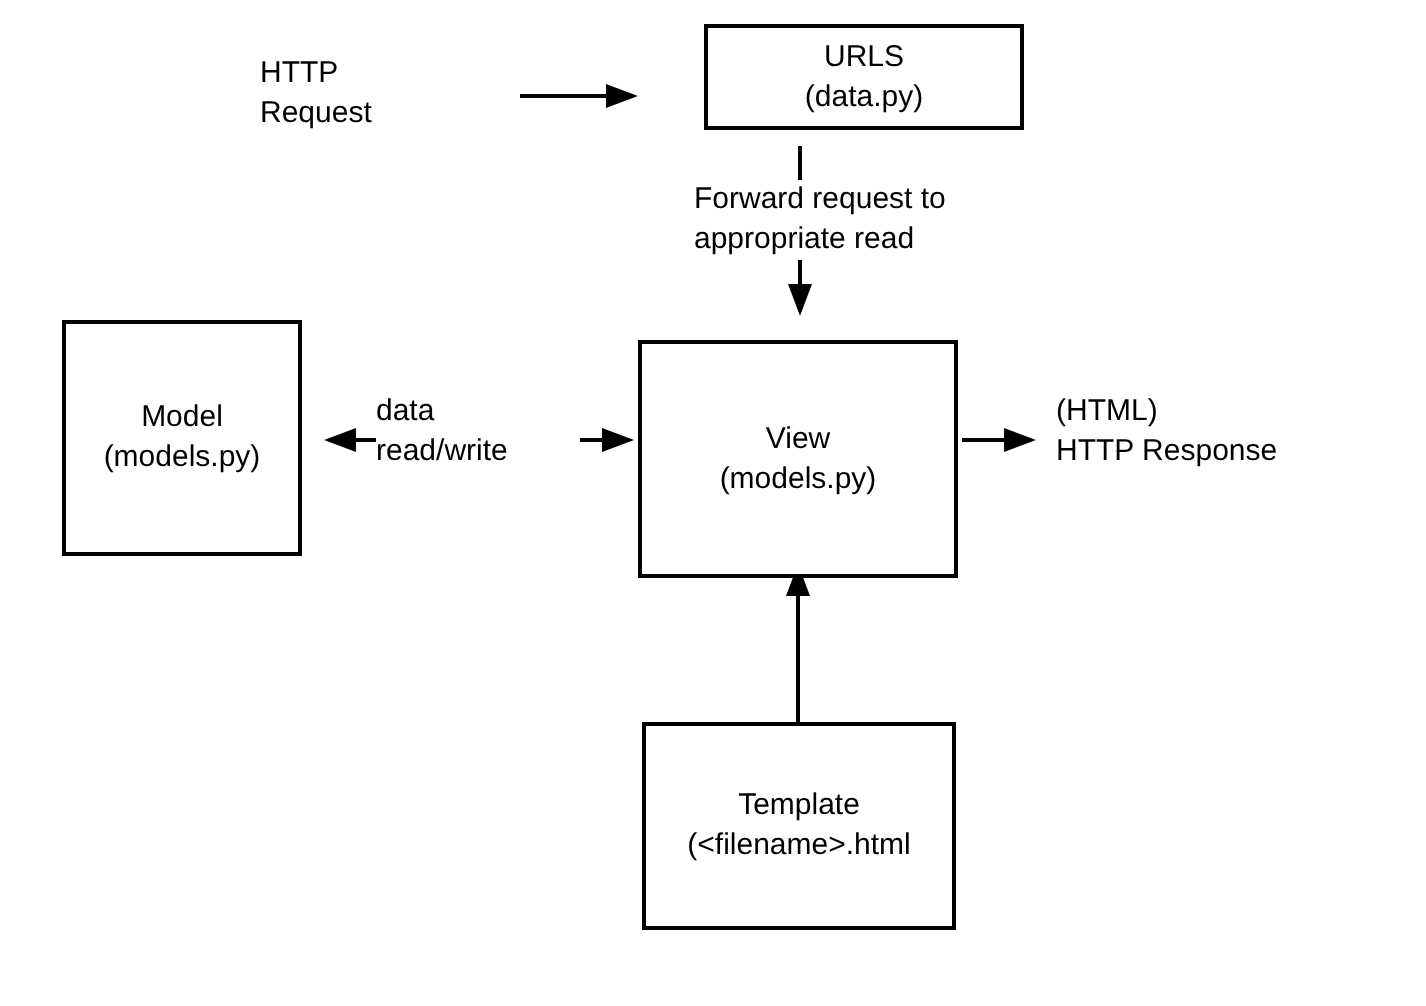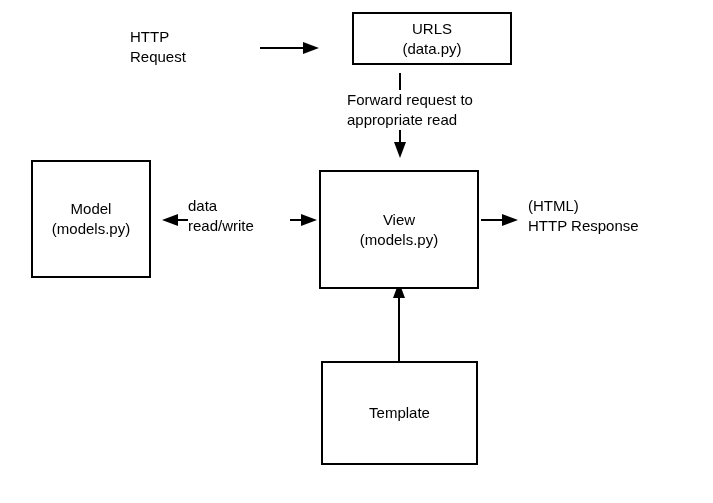--- a/index.html
+++ b/index.html
@@ -106,20 +106,21 @@
     <span>(models.py)</span>
   </div>
 
   <div class="node box-view">
     <span>View</span>
     <span>(models.py)</span>
   </div>
 
   <div class="node box-template">
     <span>Template</span>
+    <span>(&lt;filename&gt;.html</span>
   </div>
 
   <div class="label center lbl-http-request">
     <div>HTTP</div>
     <div>Request</div>
   </div>
 
   <div class="label left lbl-forward">
     <div>Forward request to</div>
     <div>appropriate read</div>

